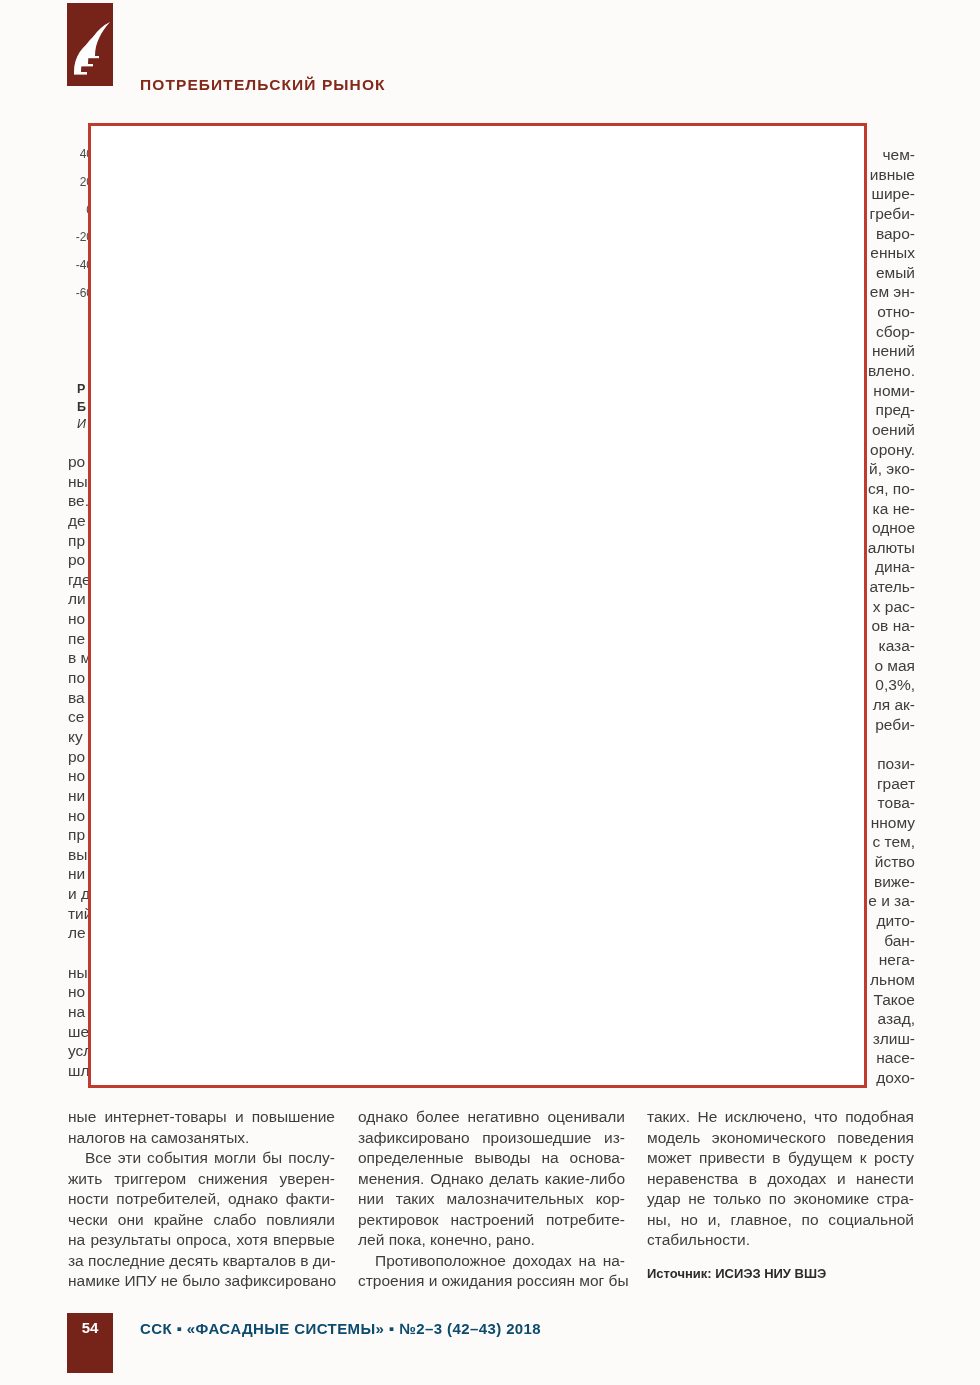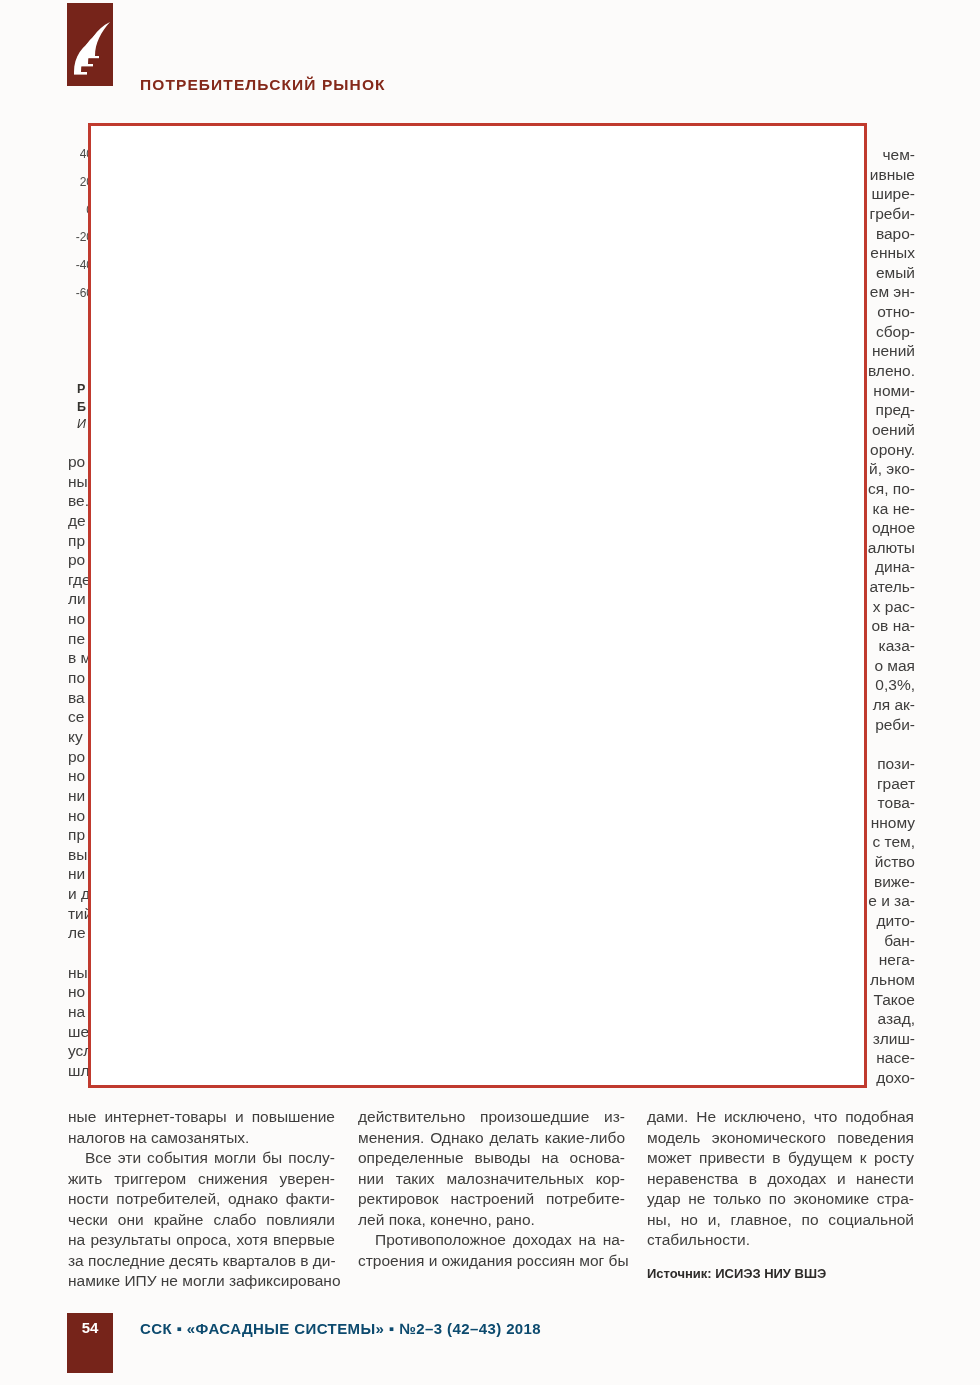--- a/index.html
+++ b/index.html
@@ -201,36 +201,37 @@
 
   <div class="bcol col1">
       <div class="ln">ные интернет-товары и повышение</div>
       <div class="ln pend">налогов на самозанятых.</div>
       <div class="ln indent">Все эти события могли бы послу-</div>
       <div class="ln">жить триггером снижения уверен-</div>
       <div class="ln">ности потребителей, однако факти-</div>
       <div class="ln">чески они крайне слабо повлияли</div>
       <div class="ln">на результаты опроса, хотя впервые</div>
       <div class="ln">за последние десять кварталов в ди-</div>
-      <div class="ln">намике ИПУ не могли зафиксировано</div>
+      <div class="ln">намике ИПУ не было зафиксировано</div>
     </div>
 
   <div class="bcol col2">
-      <div class="ln">действительно произошедшие из-</div>
+      <div class="ln">однако более негативно оценивали</div>
+      <div class="ln">зафиксировано произошедшие из-</div>
+      <div class="ln">определенные выводы на основа-</div>
       <div class="ln">менения. Однако делать какие-либо</div>
-      <div class="ln">определенные выводы на основа-</div>
       <div class="ln">нии таких малозначительных кор-</div>
       <div class="ln">ректировок настроений потребите-</div>
       <div class="ln pend">лей пока, конечно, рано.</div>
       <div class="ln indent">Противоположное доходах на на-</div>
       <div class="ln">строения и ожидания россиян мог бы</div>
     </div>
 
   <div class="bcol col3">
-      <div class="ln">дами. Не исключено, что подобная</div>
+      <div class="ln">таких. Не исключено, что подобная</div>
       <div class="ln">модель экономического поведения</div>
       <div class="ln">может привести в будущем к росту</div>
       <div class="ln">неравенства в доходах и нанести</div>
       <div class="ln">удар не только по экономике стра-</div>
       <div class="ln">ны, но и, главное, по социальной</div>
       <div class="ln pend">стабильности.</div>
     </div>
 
   <div class="source-credit">Источник: ИСИЭЗ НИУ ВШЭ</div>
 

